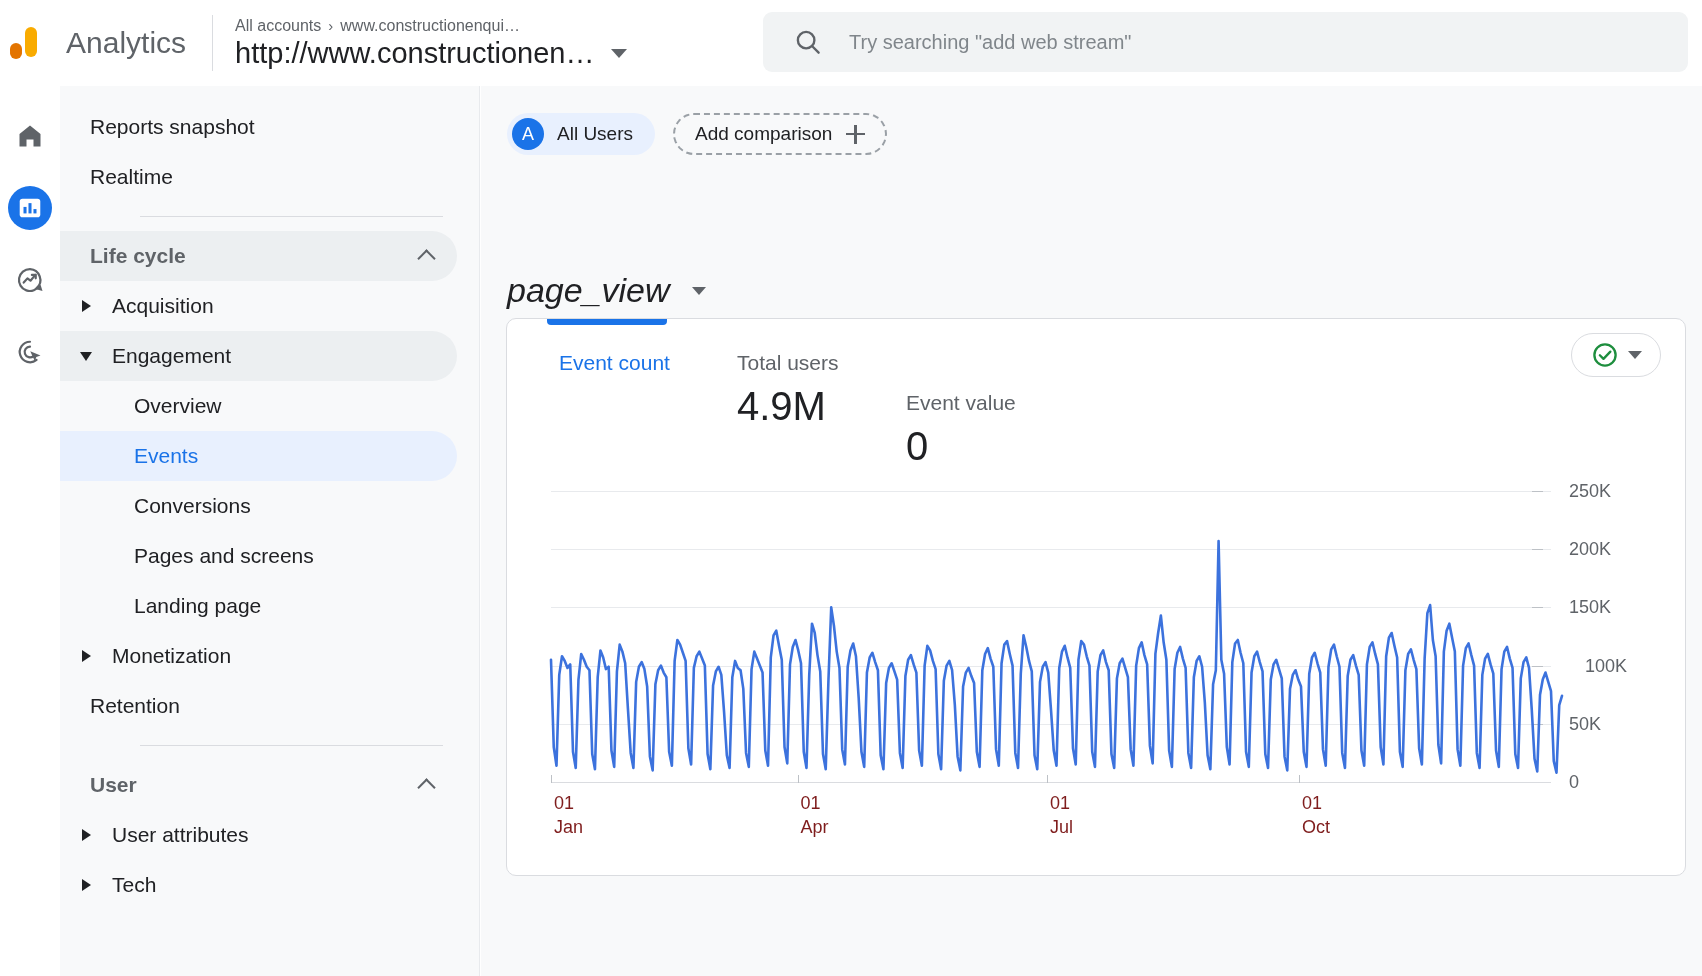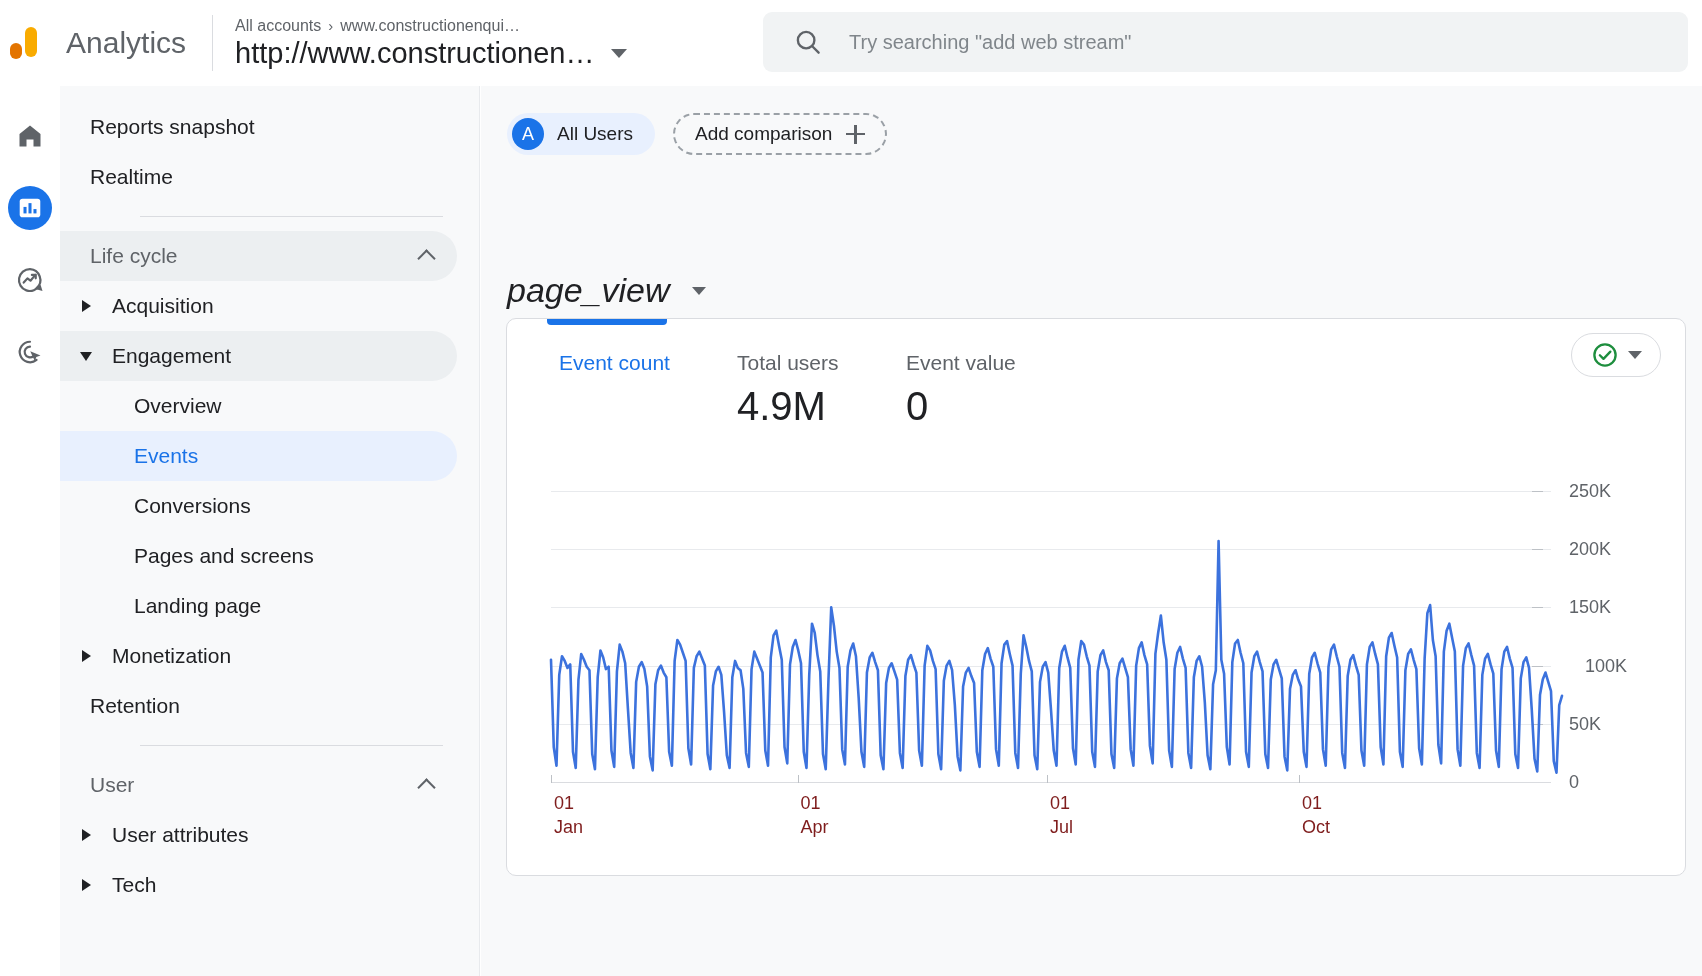--- a/index.html
+++ b/index.html
@@ -82,21 +82,21 @@
   }
   .nav-item {
     height: 50px; display: flex; align-items: center;
     margin: 0 22px 0 0; border-radius: 0 25px 25px 0;
     padding-left: 30px; font-size: 21px; color: #202124;
     white-space: nowrap; position: relative;
   }
   .nav-item.toplevel { padding-left: 30px; }
   .nav-item.section {
     color: #5f6368; font-size: 21px; background: #eceff1;
-    justify-content: space-between; padding-right: 24px;
+    justify-content: space-between; padding-right: 24px; font-weight: bold;
   }
   .nav-item.section.plain { background: transparent; }
   .nav-item.expandable { padding-left: 0; }
   .nav-item.expandable .arrow-slot {
     width: 52px; display: flex; align-items: center; justify-content: center; flex: none;
   }
   .nav-item.child { padding-left: 74px; font-size: 21px; }
   .nav-item.selected {
     background: #e8f0fe; color: #1a73e8;
   }
@@ -170,21 +170,21 @@
     position: absolute; left: 52px; top: 32px; right: 30px;
     display: flex; align-items: flex-start;
   }
   .metric { flex: none; }
   .metric .mlabel { font-size: 21px; color: #5f6368; margin-bottom: 9px; white-space: nowrap; }
   .metric .mvalue { font-size: 40px; color: #202124; font-weight: 400; }
   .metric.active .mlabel { color: #1a73e8; }
   .m1 { width: 178px; }
   .m2 { width: 169px; }
   .m3 { width: 261px; }
-  .m4 { width: 200px; }
+  .m4 { width: 200px; margin-top: 40px; }
   .status-pill {
     position: absolute; right: 24px; top: 14px;
     width: 90px; height: 44px; border: 1px solid #dadce0;
     border-radius: 22px; display: flex; align-items: center;
     justify-content: center; gap: 9px; background:#fff;
   }
 
   
   .chart-wrap {
     position: absolute; left: 22px; top: 158px;

